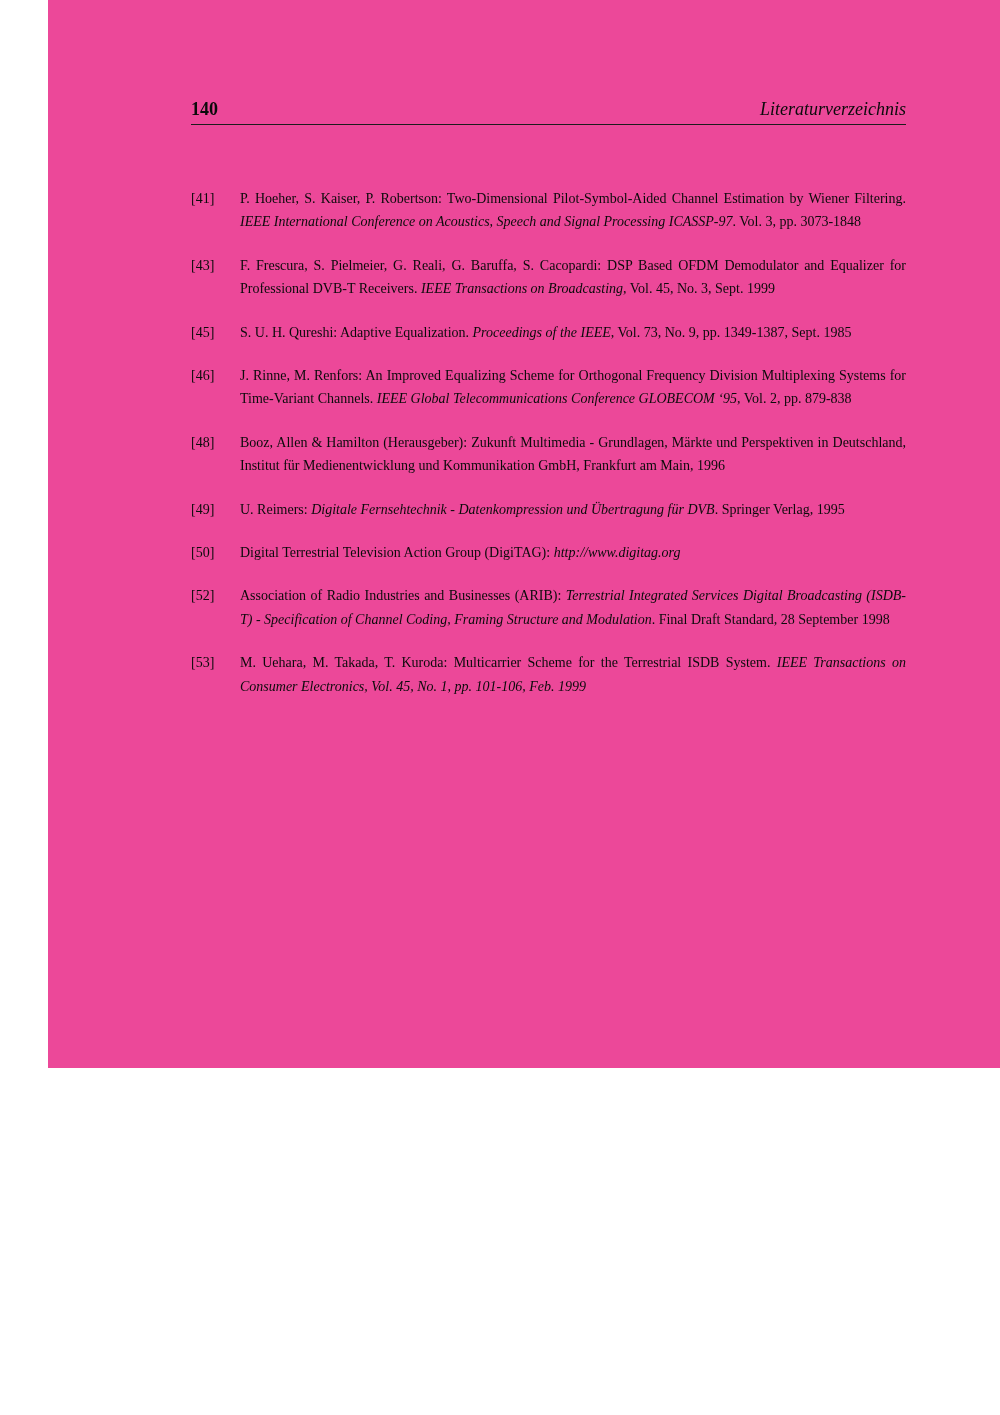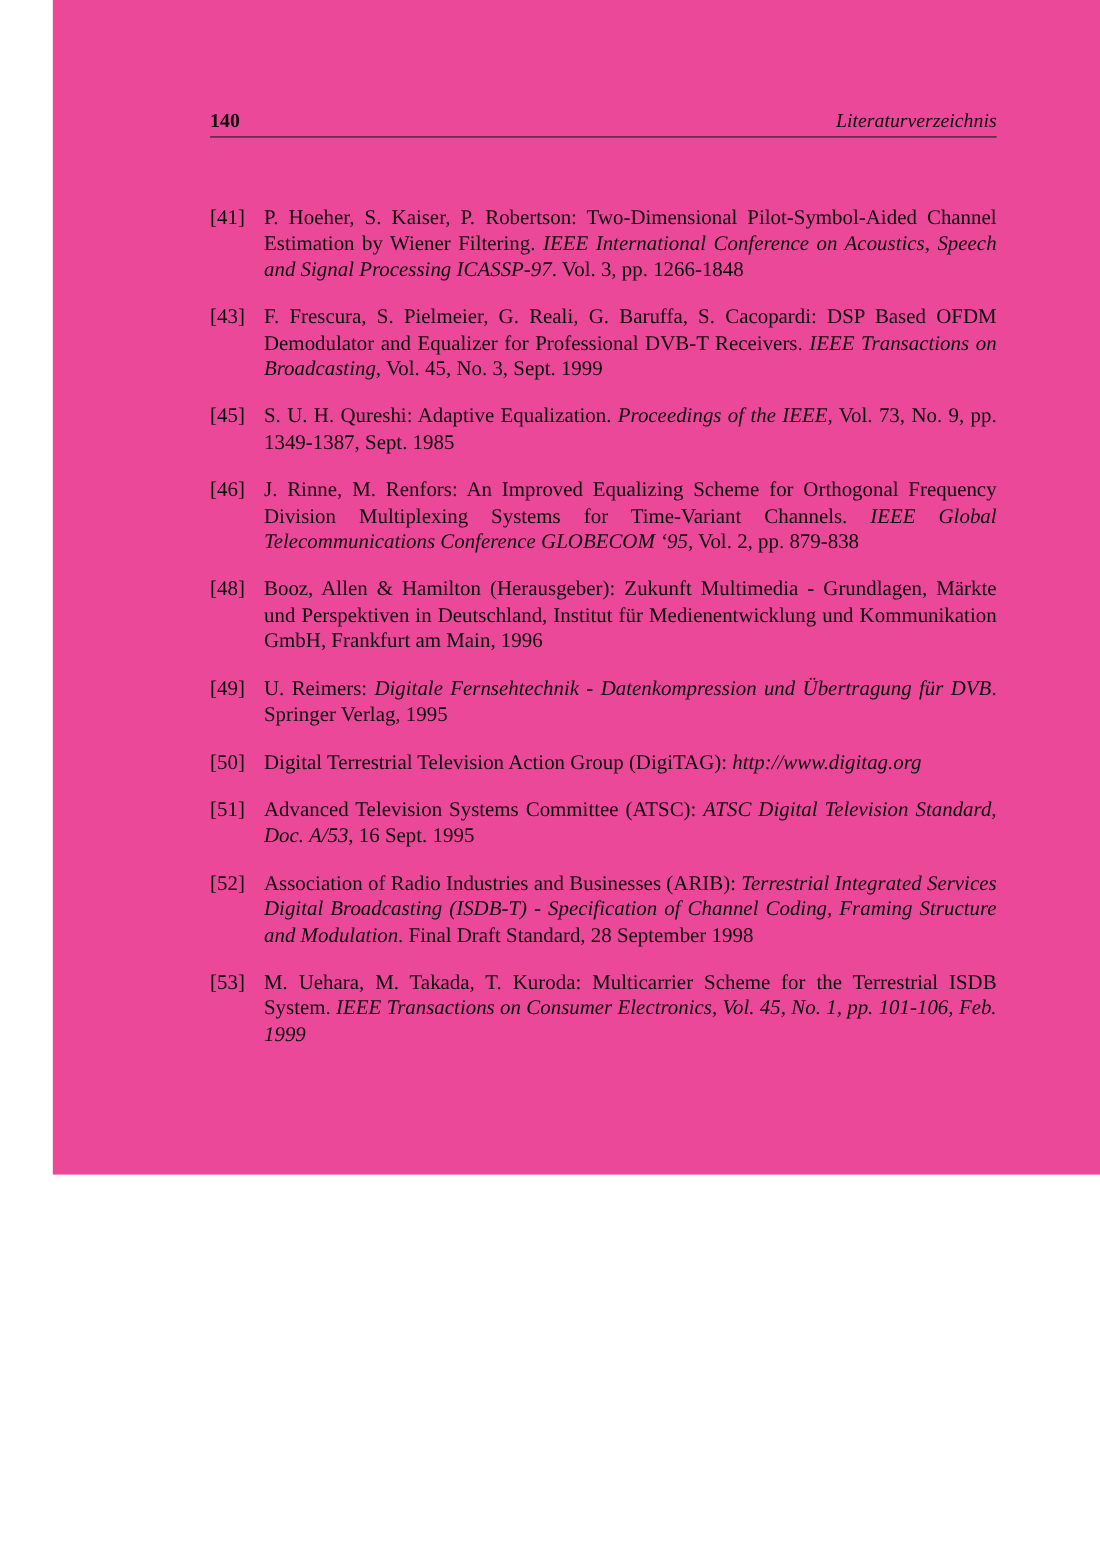--- a/index.html
+++ b/index.html
@@ -34,21 +34,21 @@
     font-weight: bold;
   }
   .header-title {
     font-style: italic;
   }
   .reference-list {
     position: absolute;
     left: 143px;
     width: 715px;
     top: 187px;
-    font-size: 19px;
+    font-size: 14px;
     line-height: 23.4px;
   }
   .ref {
     display: flex;
     margin: 0 0 20px 0;
   }
   .ref-label {
     flex: 0 0 49px;
     text-align: left;
   }
@@ -73,21 +73,21 @@
 <div class="page">
 
   <div class="page-header">
     <span class="page-number">140</span>
     <span class="header-title">Literaturverzeichnis</span>
   </div>
 
   <div class="reference-list">
     <div class="ref">
       <span class="ref-label">[41]</span>
-      <span class="ref-text"><span>P. Hoeher, S. Kaiser, P. Robertson: Two-Dimensional Pilot-Symbol-Aided Channel Estimation by Wiener Filtering. </span><i>IEEE International Conference on Acoustics, Speech and Signal Processing ICASSP-97</i><span>. Vol. 3, pp. 1266-1848</span></span>
+      <span class="ref-text"><span>P. Hoeher, S. Kaiser, P. Robertson: Two-Dimensional Pilot-Symbol-Aided Channel Estimation by Wiener Filtering. </span><i>IEEE International Conference on Acoustics, Speech and Signal Processing ICASSP-97</i><span>. Vol. 3, pp. 3073-1848</span></span>
     </div>
 
 
     <div class="ref">
       <span class="ref-label">[43]</span>
       <span class="ref-text"><span>F. Frescura, S. Pielmeier, G. Reali, G. Baruffa, S. Cacopardi: DSP Based OFDM Demodulator and Equalizer for Professional DVB-T Receivers. </span><i>IEEE Transactions on Broadcasting</i><span>, Vol. 45, No. 3, Sept. 1999</span></span>
     </div>
 
 
     <div class="ref">
@@ -109,24 +109,20 @@
     <div class="ref">
       <span class="ref-label">[49]</span>
       <span class="ref-text"><span>U. Reimers: </span><i>Digitale Fernsehtechnik - Datenkompression und Übertragung für DVB</i><span>. Springer Verlag, 1995</span></span>
     </div>
 
     <div class="ref">
       <span class="ref-label">[50]</span>
       <span class="ref-text"><span>Digital Terrestrial Television Action Group (DigiTAG): </span><i>http://www.digitag.org</i></span>
     </div>
 
-    <div class="ref">
-      <span class="ref-label">[51]</span>
-      <span class="ref-text"><span>Advanced Television Systems Committee (ATSC): </span><i>ATSC Digital Television Standard, Doc. A/53</i><span>, 16 Sept. 1995</span></span>
-    </div>
 
     <div class="ref">
       <span class="ref-label">[52]</span>
       <span class="ref-text"><span>Association of Radio Industries and Businesses (ARIB): </span><i>Terrestrial Integrated Services Digital Broadcasting (ISDB-T) - Specification of Channel Coding, Framing Structure and Modulation</i><span>. Final Draft Standard, 28 September 1998</span></span>
     </div>
 
     <div class="ref">
       <span class="ref-label">[53]</span>
       <span class="ref-text"><span>M. Uehara, M. Takada, T. Kuroda: Multicarrier Scheme for the Terrestrial ISDB System. </span><i>IEEE Transactions on Consumer Electronics, Vol. 45, No. 1, pp. 101-106, Feb. 1999</i></span>
     </div>

